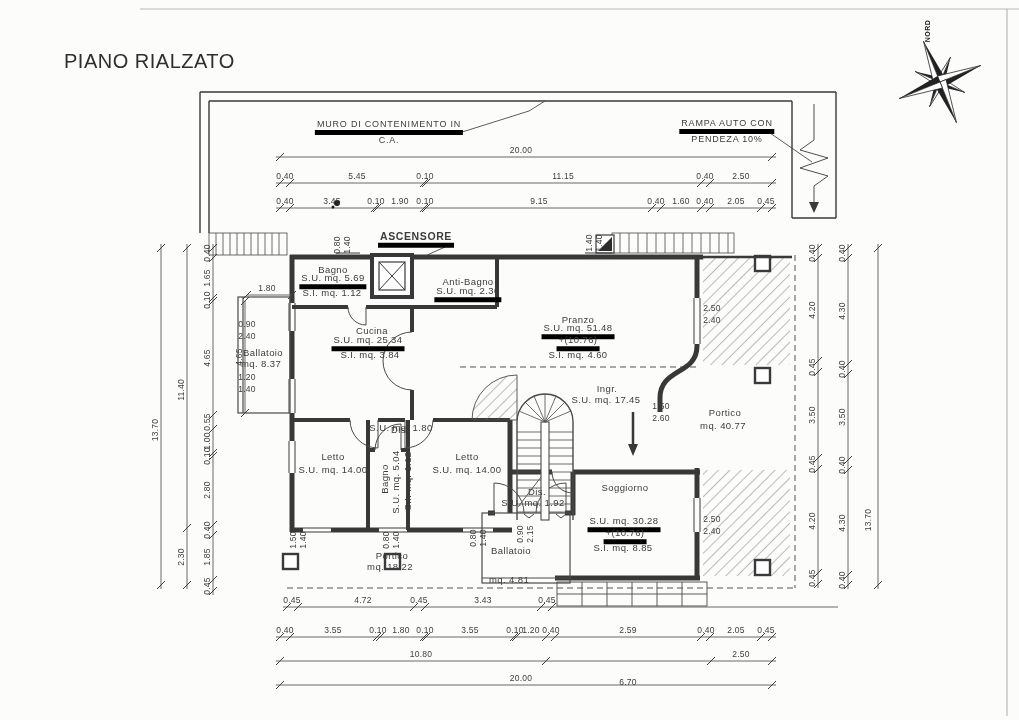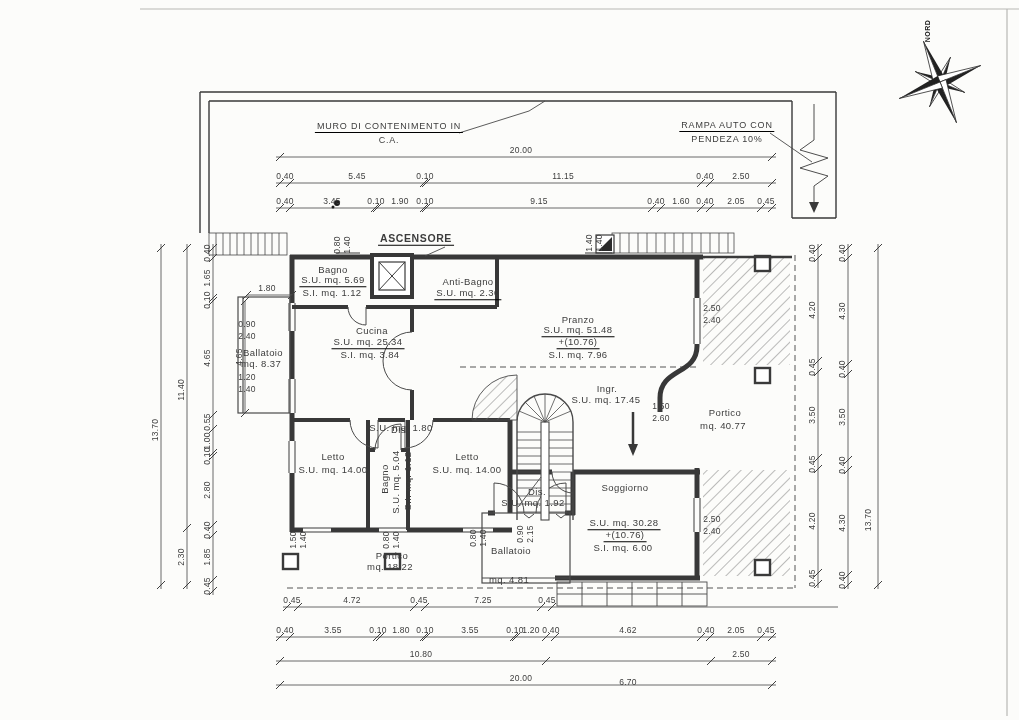--- a/index.html
+++ b/index.html
@@ -4,21 +4,21 @@
 <style>
   html,body{margin:0;padding:0;background:#d8d8d4;}
   .page{position:relative;width:1019px;height:720px;background:#fcfcfa;overflow:hidden;
         font-family:"Liberation Sans", sans-serif;color:#3a3a3a;}
   svg.plan{position:absolute;left:0;top:0;}
   .lbl{position:absolute;transform:translate(-50%,-50%);font-size:9.5px;letter-spacing:.4px;
        white-space:nowrap;color:#3c3c3c;line-height:1;}
   .dim{position:absolute;transform:translate(-50%,-50%);font-size:8.5px;letter-spacing:.2px;
        white-space:nowrap;color:#3d3d3d;line-height:1;}
   .rot{transform:translate(-50%,-50%) rotate(-90deg);}
-  .u{border-bottom:1px solid #000000;padding:0 2px 1px 2px;}
+  .u{border-bottom:5px solid #000000;padding:0 2px 1px 2px;}
   .title{position:absolute;left:64px;top:50px;font-size:20px;letter-spacing:.5px;color:#2e2e2e;}
   .ann{position:absolute;transform:translate(-50%,-50%);font-size:9px;letter-spacing:.8px;
        white-space:nowrap;color:#3c3c3c;}
   .asc{font-size:10.5px;font-weight:600;letter-spacing:.6px;}
   .nord{position:absolute;transform:translate(-50%,-50%) rotate(-90deg);font-size:7px;
         font-weight:700;letter-spacing:.5px;color:#222;}
 </style>
 </head>
 <body>
 
@@ -213,20 +213,21 @@
       <polygon points="0,-44 6.5,0 0,0" fill="#222"></polygon>
       <polygon points="0,-44 -6.5,0 0,0" fill="#fff" stroke="#222" stroke-width="0.7"></polygon>
     </g>
     <g transform="rotate(270)">
       <polygon points="0,-44 6.5,0 0,0" fill="#222"></polygon>
       <polygon points="0,-44 -6.5,0 0,0" fill="#fff" stroke="#222" stroke-width="0.7"></polygon>
     </g>
   </g>
 </svg>
 
+<div class="title">PIANO RIALZATO</div>
 <div class="nord" style="left:927px;top:31px">NORD</div>
 
 <div class="ann u" style="left:389px;top:127px">MURO DI CONTENIMENTO IN</div>
 <div class="ann" style="left:389px;top:140px">C.A.</div>
 <div class="ann u" style="left:727px;top:126px">RAMPA AUTO CON</div>
 <div class="ann" style="left:727px;top:139px">PENDEZA 10%</div>
 <div class="lbl asc u" style="left:416px;top:239px">ASCENSORE</div>
 
 <div class="lbl" style="left:333px;top:270px">Bagno</div>
 <div class="lbl u" style="left:333px;top:281px">S.U. mq. 5.69</div>
@@ -238,21 +239,21 @@
 <div class="lbl" style="left:372px;top:331px">Cucina</div>
 <div class="lbl u" style="left:368px;top:343px">S.U. mq. 25.34</div>
 <div class="lbl" style="left:370px;top:355px">S.I. mq. 3.84</div>
 
 <div class="lbl" style="left:263px;top:353px">Ballatoio</div>
 <div class="lbl" style="left:261px;top:364px">mq. 8.37</div>
 
 <div class="lbl" style="left:578px;top:320px">Pranzo</div>
 <div class="lbl u" style="left:578px;top:331px">S.U. mq. 51.48</div>
 <div class="lbl u" style="left:578px;top:343px">+(10.76)</div>
-<div class="lbl" style="left:578px;top:355px">S.I. mq. 7.96</div>
+<div class="lbl" style="left:578px;top:355px">S.I. mq. 4.60</div>
 
 <div class="lbl" style="left:607px;top:389px">Ingr.</div>
 <div class="lbl" style="left:606px;top:400px">S.U. mq. 17.45</div>
 
 <div class="lbl" style="left:725px;top:413px">Portico</div>
 <div class="lbl" style="left:723px;top:426px">mq. 40.77</div>
 
 <div class="lbl" style="left:333px;top:457px">Letto</div>
 <div class="lbl" style="left:333px;top:470px">S.U. mq. 14.00</div>
 
@@ -265,21 +266,21 @@
 <div class="lbl rot" style="left:385px;top:479px">Bagno</div>
 <div class="lbl rot" style="left:396px;top:482px">S.U. mq. 5.04</div>
 <div class="lbl rot" style="left:408px;top:481px">S.I. mq. 1.12</div>
 
 <div class="lbl" style="left:537px;top:492px">Dis.</div>
 <div class="lbl" style="left:533px;top:503px">S.U. mq. 1.92</div>
 
 <div class="lbl" style="left:625px;top:488px">Soggiorno</div>
 <div class="lbl u" style="left:624px;top:524px">S.U. mq. 30.28</div>
 <div class="lbl u" style="left:625px;top:536px">+(10.76)</div>
-<div class="lbl" style="left:623px;top:548px">S.I. mq. 6.00</div>
+<div class="lbl" style="left:623px;top:548px">S.I. mq. 8.85</div>
 
 <div class="lbl" style="left:511px;top:551px">Ballatoio</div>
 <div class="lbl" style="left:509px;top:580px">mq. 4.81</div>
 
 <div class="lbl" style="left:392px;top:556px">Portico</div>
 <div class="lbl" style="left:390px;top:567px">mq. 18.22</div>
 
 <div class="dim" style="left:521px;top:150px">20.00</div>
 <div class="dim" style="left:285px;top:176px">0.40</div>
 <div class="dim" style="left:357px;top:176px">5.45</div>
@@ -293,34 +294,34 @@
 <div class="dim" style="left:400px;top:201px">1.90</div>
 <div class="dim" style="left:425px;top:201px">0.10</div>
 <div class="dim" style="left:539px;top:201px">9.15</div>
 <div class="dim" style="left:656px;top:201px">0.40</div>
 <div class="dim" style="left:681px;top:201px">1.60</div>
 <div class="dim" style="left:705px;top:201px">0.40</div>
 <div class="dim" style="left:736px;top:201px">2.05</div>
 <div class="dim" style="left:766px;top:201px">0.45</div>
 
 <div class="dim" style="left:292px;top:600px">0.45</div>
-<div class="dim" style="left:352px;top:600px">4.72</div>
+<div class="dim" style="left:363px;top:600px">4.72</div>
 <div class="dim" style="left:419px;top:600px">0.45</div>
-<div class="dim" style="left:483px;top:600px">7.25</div>
+<div class="dim" style="left:483px;top:600px">3.43</div>
 <div class="dim" style="left:547px;top:600px">0.45</div>
 <div class="dim" style="left:285px;top:630px">0.40</div>
 <div class="dim" style="left:333px;top:630px">3.55</div>
 <div class="dim" style="left:378px;top:630px">0.10</div>
 <div class="dim" style="left:401px;top:630px">1.80</div>
 <div class="dim" style="left:425px;top:630px">0.10</div>
 <div class="dim" style="left:470px;top:630px">3.55</div>
 <div class="dim" style="left:515px;top:630px">0.10</div>
 <div class="dim" style="left:531px;top:630px">1.20</div>
 <div class="dim" style="left:551px;top:630px">0.40</div>
-<div class="dim" style="left:628px;top:630px">4.62</div>
+<div class="dim" style="left:628px;top:630px">2.59</div>
 <div class="dim" style="left:706px;top:630px">0.40</div>
 <div class="dim" style="left:736px;top:630px">2.05</div>
 <div class="dim" style="left:766px;top:630px">0.45</div>
 <div class="dim" style="left:421px;top:654px">10.80</div>
 <div class="dim" style="left:628px;top:682px">6.70</div>
 <div class="dim" style="left:741px;top:654px">2.50</div>
 <div class="dim" style="left:521px;top:678px">20.00</div>
 
 <div class="dim rot" style="left:155px;top:430px">13.70</div>
 <div class="dim rot" style="left:181px;top:390px">11.40</div>

